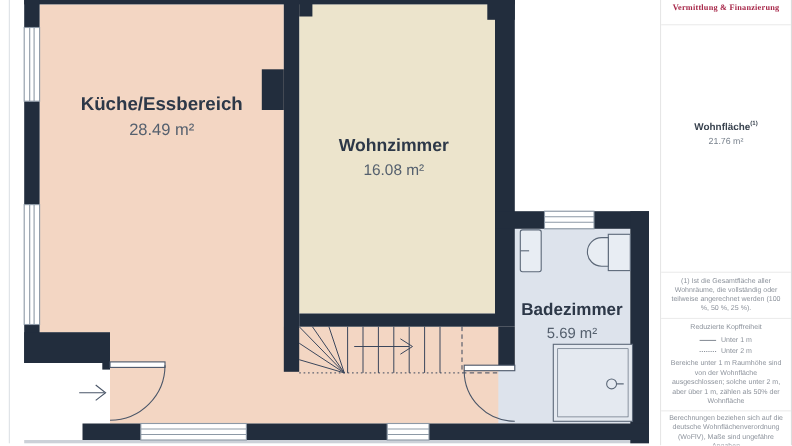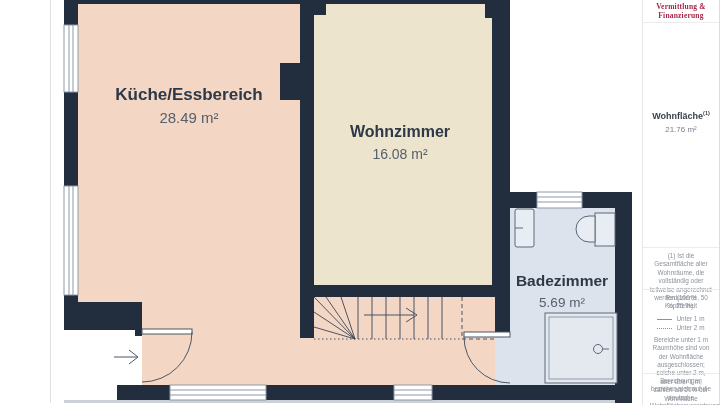--- a/index.html
+++ b/index.html
@@ -1,18 +1,18 @@
 <!DOCTYPE html>
 <html><head>
 <meta charset="utf-8">
 <style>
   html,body{margin:0;padding:0;background:#ffffff;}
   body{width:720px;height:405px;overflow:hidden;font-family:"Liberation Sans",sans-serif;}
   .stage{position:relative;width:720px;height:405px;display:flex;}
-  .plan-wrap{position:relative;width:600px;height:405px;background:#ffffff;margin-left:42px;}
+  .plan-wrap{position:relative;width:600px;height:405px;background:#ffffff;}
   .plan-wrap svg{display:block;}
   .sidebar{position:relative;width:132px;height:405px;background:#ffffff;box-sizing:border-box;
            border-left:1px solid #e6e6e6;border-right:1px solid #dcdcdc;}
   .sb-brand{position:absolute;top:0;left:0;right:0;padding-top:2px;text-align:center;
             font-family:"Liberation Serif",serif;font-weight:bold;font-size:7.5px;
             letter-spacing:.2px;color:#a72648;}
   .sb-div{position:absolute;left:0;right:0;border-top:1px solid #ececec;height:0;}
   .d1{top:22px}.d2{top:247px}.d3{top:289px}.d4{top:373px}
   .sb-total{position:absolute;top:110px;left:0;right:0;text-align:center;}
   .sb-total .lbl{font-size:9px;font-weight:bold;color:#38424e;}

